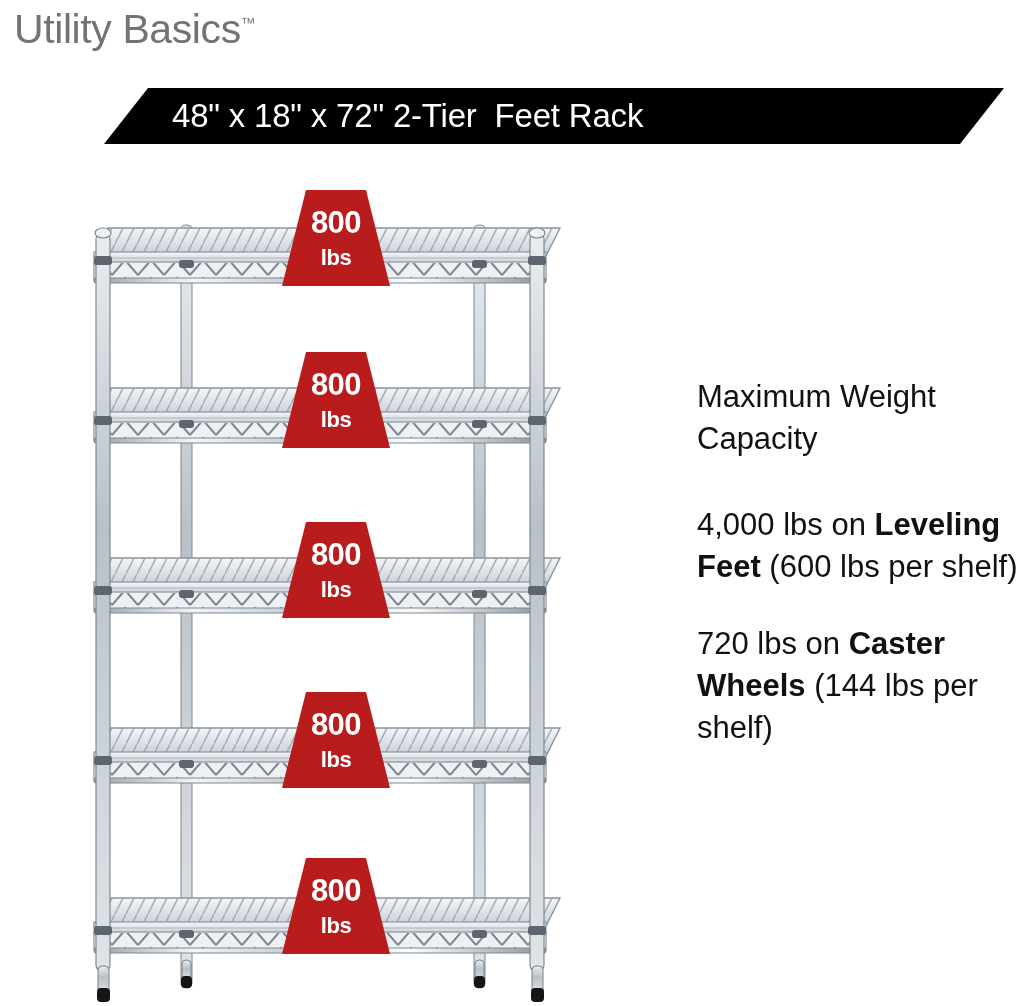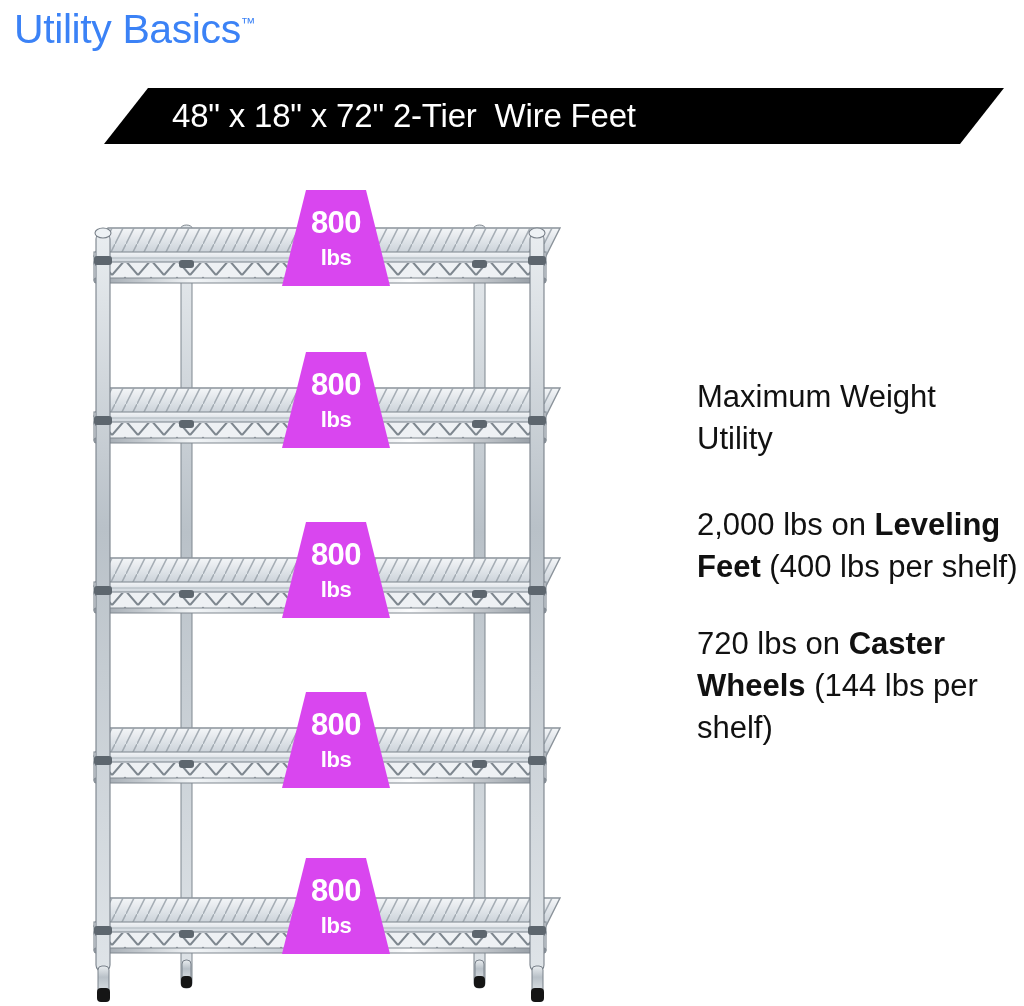--- a/index.html
+++ b/index.html
@@ -9,21 +9,21 @@
     font-family:"Liberation Sans", sans-serif;
     color:#111111;
     overflow:hidden;
     position:relative;
   }
 
   
   #brand{
     position:absolute; left:14px; top:6px;
     font-size:41px; font-weight:400; letter-spacing:-0.4px;
-    color:#3b82f6; white-space:nowrap;
+    color:#737373; white-space:nowrap;
   }
   #brand .tm{ font-size:15px; vertical-align:super; letter-spacing:0; }
 
   
   #banner{
     position:absolute; left:104px; top:88px;
     width:900px; height:56px;
     background:#000000;
     clip-path:polygon(44px 0, 900px 0, 856px 56px, 0 56px);
   }
@@ -37,21 +37,21 @@
   #banner-text b{font-weight:700;}
 
   
   #rack{ position:absolute; left:60px; top:160px; width:560px; height:846px; }
   #rack svg{ display:block; }
 
   
   .badge{
     position:absolute;
     width:108px; height:96px;
-    background:#d946ef;
+    background:#b91c1c;
     clip-path:polygon(24px 0, 84px 0, 108px 96px, 0 96px);
     display:flex; flex-direction:column;
     align-items:center; justify-content:center;
     color:#ffffff; font-weight:700; line-height:1.06;
   }
   .badge .n{ font-size:31px; letter-spacing:-0.5px; }
   .badge .u{ font-size:22px; letter-spacing:-0.5px; margin-top:6px; }
 
   
   #copy{
@@ -65,21 +65,21 @@
 </style>
 </head>
 <body>
 
 <div id="brand">
   <span>Utility Basics</span><span class="tm">™</span>
 </div>
 
 <div id="banner">
   <div id="banner-text">
-    <span>48" x 18" x 72"</span>&nbsp;<span>2-Tier</span>&nbsp;&nbsp;<span>Wire Feet</span>
+    <span>48" x 18" x 72"</span>&nbsp;<span>2-Tier</span>&nbsp;&nbsp;<span>Feet Rack</span>
   </div>
 </div>
 
 <div id="rack">
   <svg width="560" height="846" viewBox="0 0 560 846">
     <defs>
       <linearGradient id="chrome" x1="0" y1="0" x2="1" y2="0">
         <stop offset="0" stop-color="#9aa2aa"></stop>
         <stop offset="0.22" stop-color="#f2f5f7"></stop>
         <stop offset="0.45" stop-color="#c3cbd2"></stop>
@@ -209,17 +209,17 @@
   <span class="u">lbs</span>
 </div>
 <div class="badge" style="left:282px; top:858px;">
   <span class="n">800</span>
   <span class="u">lbs</span>
 </div>
 
 <div id="copy">
   <div class="head">
     <span>Maximum Weight</span><br>
-    <span>Utility</span>
+    <span>Capacity</span>
   </div>
-  <p><span>2,000 lbs on </span><b>Leveling Feet</b><span> (400 lbs per shelf)</span></p>
+  <p><span>4,000 lbs on </span><b>Leveling Feet</b><span> (600 lbs per shelf)</span></p>
   <p><span>720 lbs on </span><b>Caster Wheels</b><span> (144 lbs per shelf)</span></p>
 </div>
 
 </body></html>

